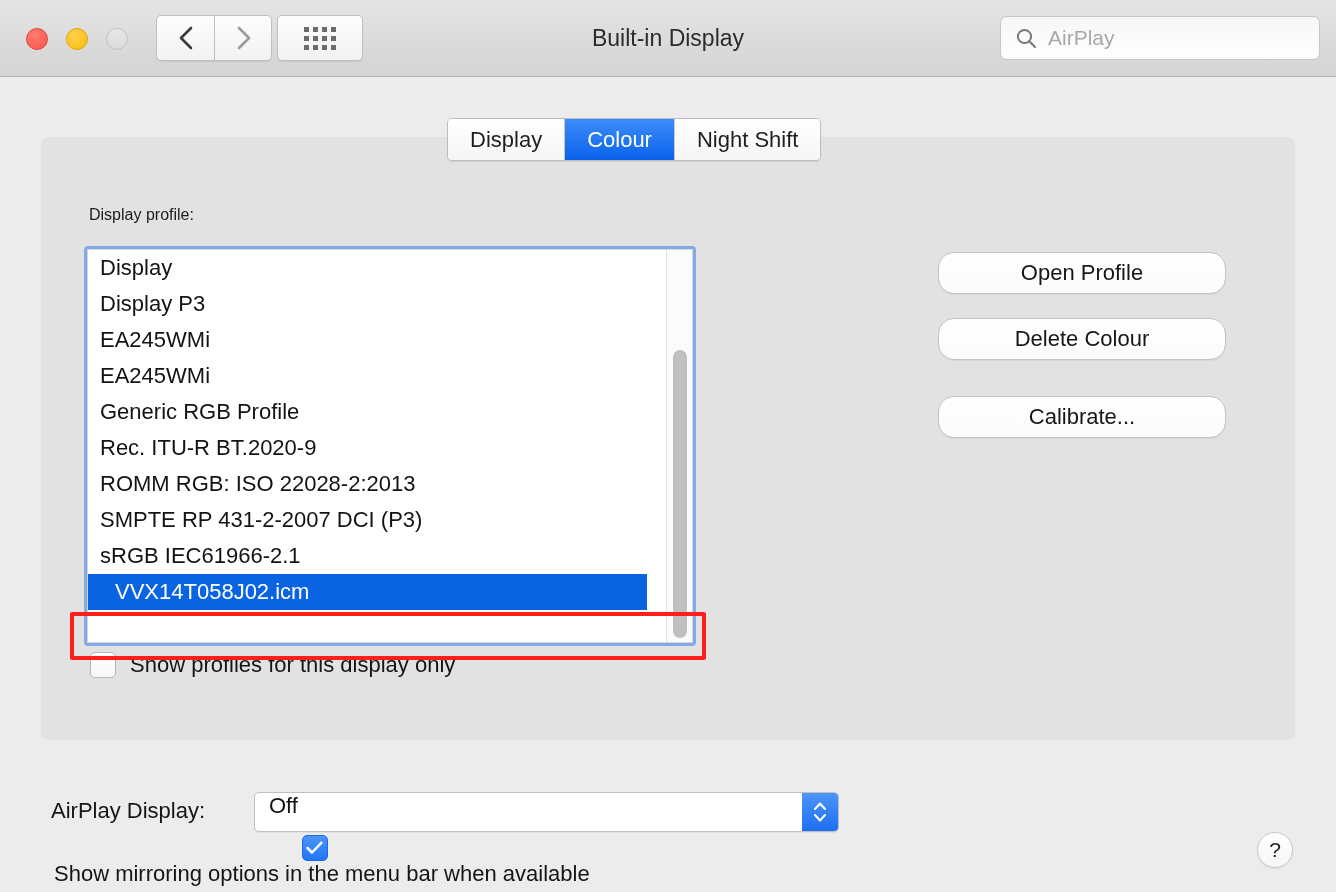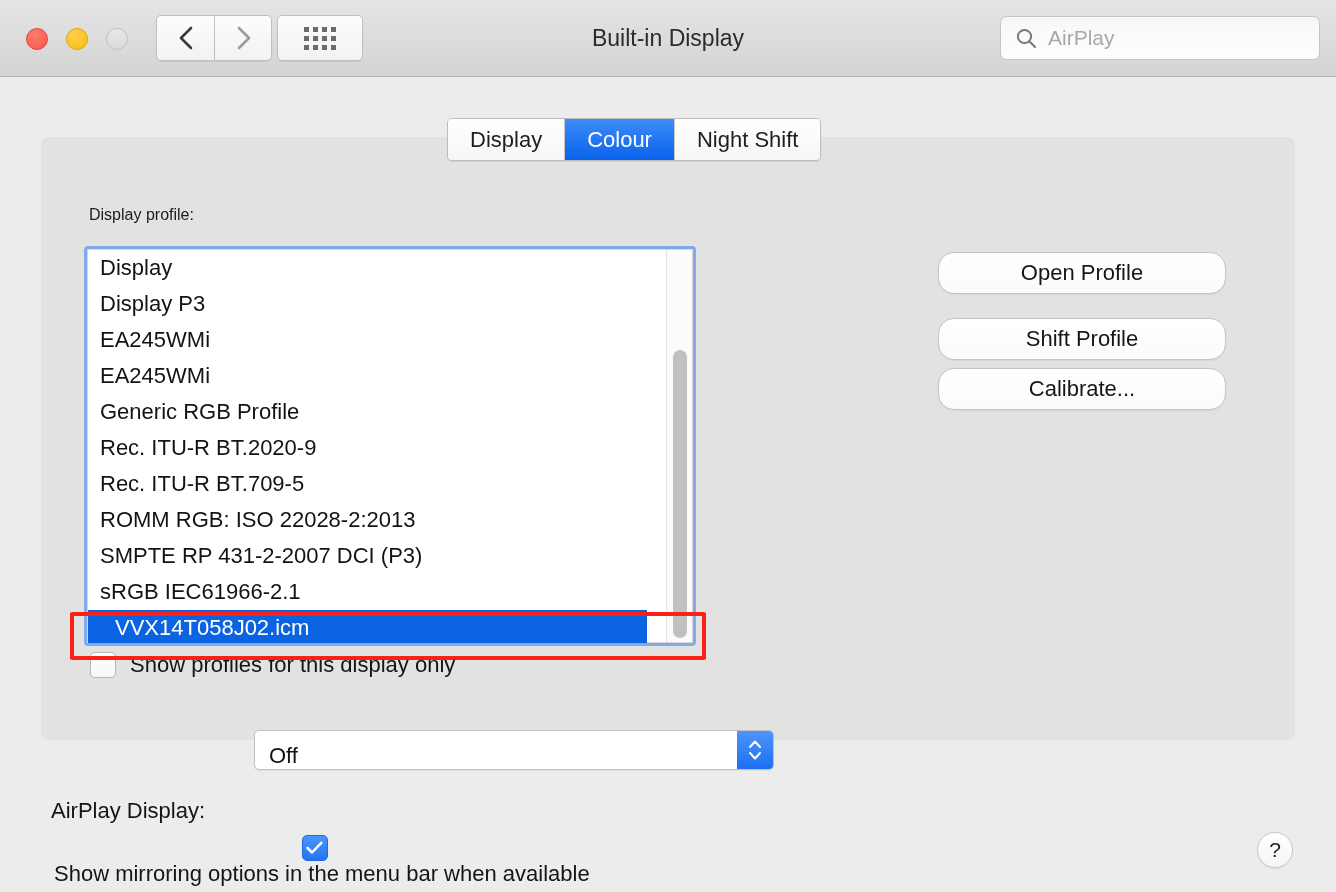--- a/index.html
+++ b/index.html
@@ -260,41 +260,41 @@
     box-shadow: 0 1px 1px rgba(0,0,0,0.06);
     display: flex;
     align-items: center;
     justify-content: center;
     font-size: 22px;
     color: #161616;
     box-sizing: border-box;
   }
   #btn-open-profile   { top: 252px; }
   #btn-delete-profile { top: 318px; }
-  #btn-calibrate      { top: 368px; }
+  #btn-calibrate      { top: 396px; }
 
   
   #airplay-label {
     position: absolute;
     left: 51px; top: 772px;
     font-size: 22px;
     color: #151515;
     margin-top: 26px;
   }
   #airplay-popup {
     position: absolute;
-    left: 254px; top: 730px;
-    width: 520px; height: 40px;
+    left: 254px; top: 792px;
+    width: 585px; height: 40px;
     border-radius: 5px;
     background: #ffffff;
     border: 1px solid #c0c0c0;
     box-shadow: 0 1px 1px rgba(0,0,0,0.06);
     box-sizing: border-box;
     display: flex;
-    align-items: flex-end;
+    align-items: flex-start;
   }
   #airplay-value {
     font-size: 22px;
     color: #131313;
     padding-left: 14px;
   }
   #airplay-arrows {
     position: absolute;
     right: 0; top: 0;
     width: 36px; height: 100%;
@@ -394,40 +394,39 @@
   <div id="profile-label">Display profile:</div>
 
   <div id="listbox">
     <div id="list-inner">
       <div class="list-row">Display</div>
       <div class="list-row">Display P3</div>
       <div class="list-row">EA245WMi</div>
       <div class="list-row">EA245WMi</div>
       <div class="list-row">Generic RGB Profile</div>
       <div class="list-row">Rec. ITU-R BT.2020-9</div>
-      <div class="list-row">Rec. ITU-R BT.709-5</div>
       <div class="list-row">ROMM RGB: ISO 22028-2:2013</div>
       <div class="list-row">SMPTE RP 431-2-2007 DCI (P3)</div>
       <div class="list-row">sRGB IEC61966-2.1</div>
       <div class="list-row selected">VVX14T058J02.icm</div>
     </div>
     <div id="list-scroll-track">
       <div id="list-scroll-thumb"></div>
     </div>
   </div>
 
   <div id="annotation-box"></div>
 
   <div id="show-profiles-row">
     <span class="cb-box"></span>
     <span class="cb-label">Show profiles for this display only</span>
   </div>
 
   <div class="side-btn" id="btn-open-profile">Open Profile</div>
-  <div class="side-btn" id="btn-delete-profile">Shift Profile</div>
+  <div class="side-btn" id="btn-delete-profile">Delete Colour</div>
   <div class="side-btn" id="btn-calibrate">Calibrate...</div>
 
   <div id="airplay-label">AirPlay Display:</div>
   <div id="airplay-popup">
     <span id="airplay-value">Off</span>
     <span id="airplay-arrows">
       <svg width="16" height="26" viewBox="0 0 16 26">
         <polyline points="3,10 8,4.5 13,10" fill="none" stroke="#ffffff" stroke-width="2" stroke-linecap="round" stroke-linejoin="round"></polyline>
         <polyline points="3,16 8,21.5 13,16" fill="none" stroke="#ffffff" stroke-width="2" stroke-linecap="round" stroke-linejoin="round"></polyline>
       </svg>

